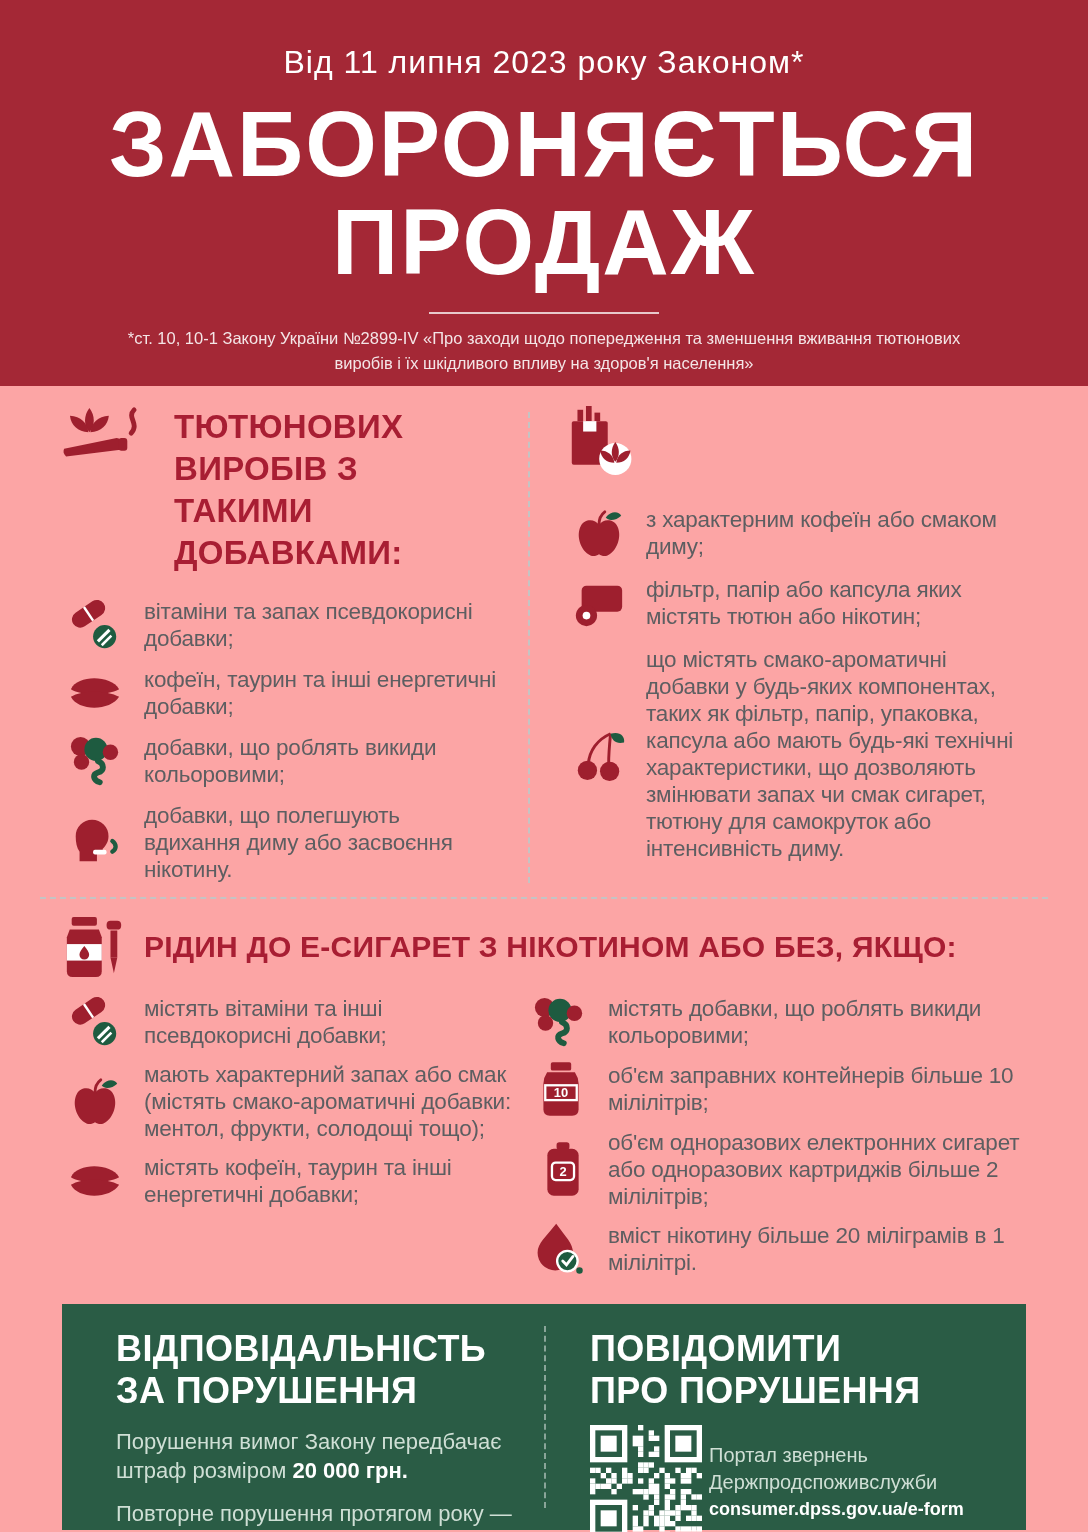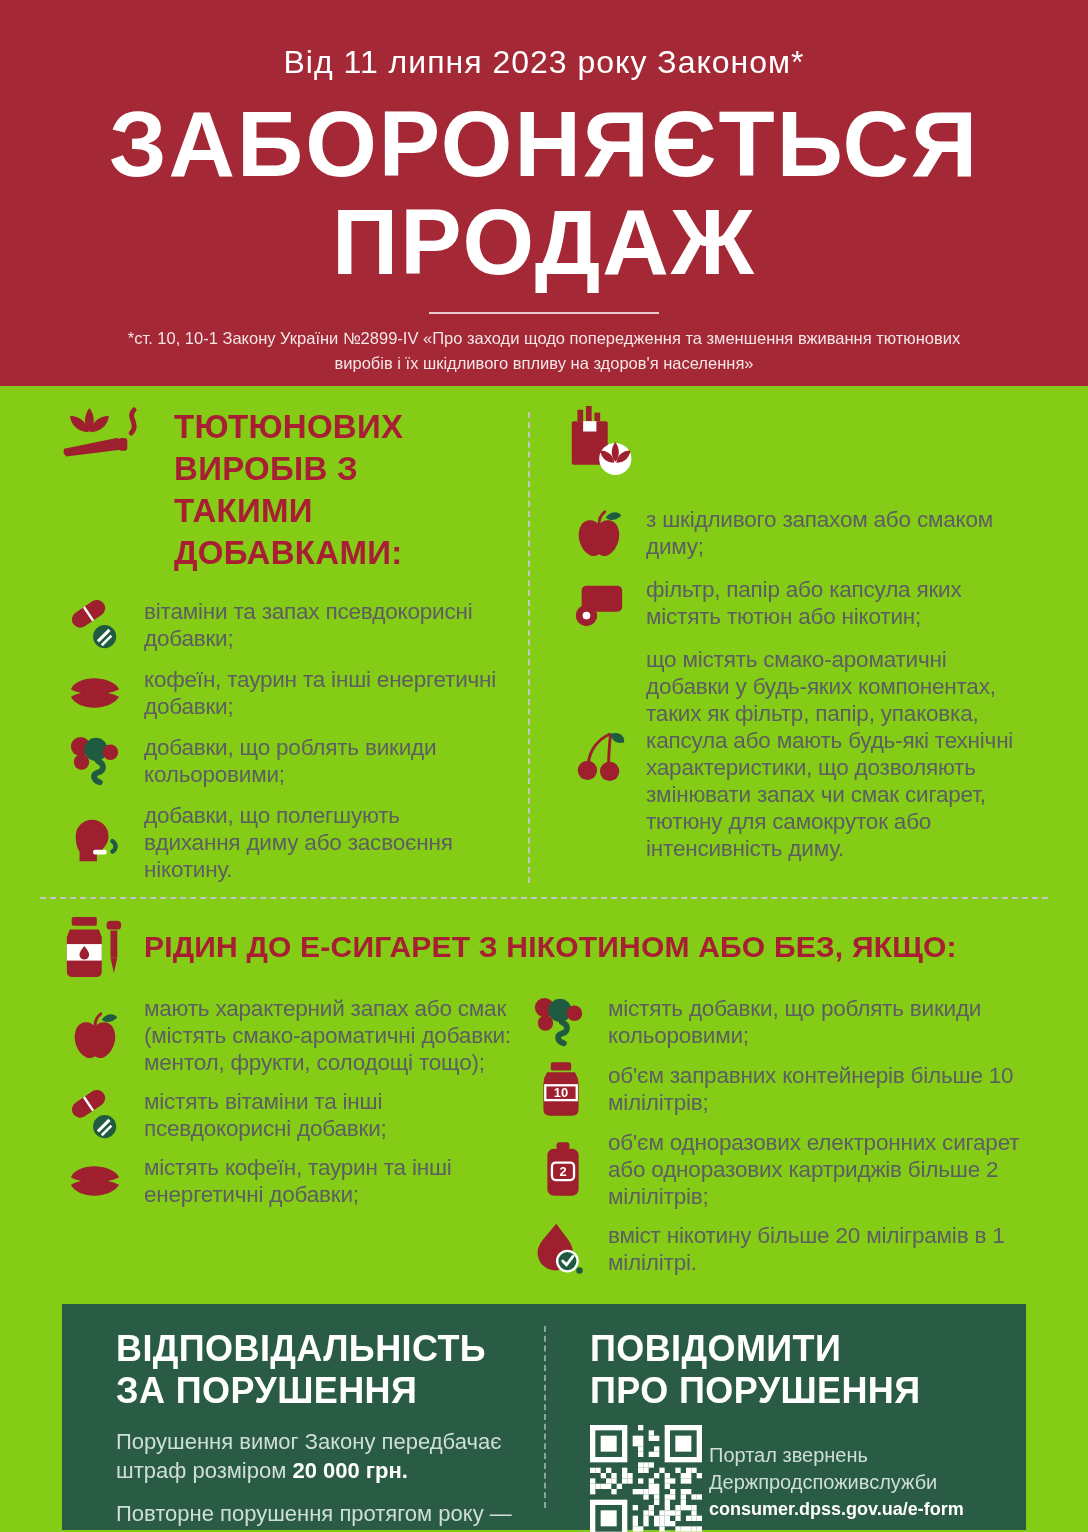--- a/index.html
+++ b/index.html
@@ -1,18 +1,18 @@
 <!DOCTYPE html>
 <html style="--header-red: #a42836; --accent: #a81e33; --gray: #5d5e61; --panel: #2a5c45; --panel-text: #cfdfd5; --dash: #c4c4c4;"><head>
 <meta charset="utf-8">
 <style>
   * { margin:0; padding:0; box-sizing:border-box; }
   html,body { background:#f2f2f2; }
   .poster{
-    width:1088px; height:1532px; margin:0 auto; background:#84cc16;
+    width:1088px; height:1532px; margin:0 auto; background:#fca5a5;
     font-family:"Liberation Sans", sans-serif; overflow:hidden; position:relative;
   }
   
   .hdr{ background:var(--header-red,#a42836); height:386px; color:#fff; text-align:center; padding-top:44px; }
   .hdr-sub{ font-size:32px; font-weight:400; letter-spacing:1px; }
   .hdr-title{ font-size:92px; font-weight:800; line-height:1.07; letter-spacing:2px; margin-top:14px; white-space:pre-line; }
   .hdr-line{ width:230px; height:2px; background:rgba(255,255,255,.75); margin:20px auto 12px; }
   .hdr-foot{ font-size:16.5px; line-height:1.5; color:rgba(255,255,255,.88); white-space:pre-line; }
   
   .row1{ display:flex; padding:20px 62px 0; }
@@ -153,21 +153,21 @@
       <div class="items">
 
           <div class="item">
             <span class="item-ic">
               <svg width="54" height="54" viewBox="0 0 56 56">
    <path d="M28 20 C24 13 13 13 9 21 C4 31 9 45 17 50 C21 53 25 52 28 50 C31 52 35 53 39 50 C47 45 52 31 47 21 C43 13 32 13 28 20Z" fill="#9e1f2e"></path>
    <path d="M28 19 C28 13 30 9 34 6" stroke="#9e1f2e" stroke-width="3" fill="none" stroke-linecap="round"></path>
    <path d="M35 12 C41 4 49 6 51 10 C46 15 38 16 35 12Z" fill="#1e5b40"></path>
               </svg>
             </span>
-            <p class="item-text">з шкідливого запахом або смаком диму;</p>
+            <p class="item-text">з характерним кофеїн або смаком диму;</p>
           </div>
 
           <div class="item">
             <span class="item-ic">
               <svg width="54" height="54" viewBox="0 0 56 56">
    <rect x="10" y="10" width="42" height="27" rx="5" fill="#9e1f2e"></rect>
    <circle cx="15" cy="41" r="11" fill="#9e1f2e"></circle>
                 <circle cx="15" cy="41" r="4" fill="#fff"></circle>
               </svg>
             </span>
@@ -204,41 +204,41 @@
    <path d="M50 44 H57 L53.5 60 Z" fill="#9e1f2e"></path>
           </svg></span>
       <h2 class="sec3-title">РІДИН ДО Е-СИГАРЕТ З НІКОТИНОМ АБО БЕЗ, ЯКЩО:</h2>
     </div>
     <div class="cols3">
       <div class="col-l items">
 
           <div class="item">
             <span class="item-ic">
               <svg width="54" height="54" viewBox="0 0 56 56">
-   <path d="M28 20 C24 13 13 13 9 21 C4 31 9 45 17 50 C21 53 25 52 28 50 C31 52 35 53 39 50 C47 45 52 31 47 21 C43 13 32 13 28 20Z" fill="#9e1f2e"></path>
-   <path d="M28 19 C28 13 30 9 34 6" stroke="#9e1f2e" stroke-width="3" fill="none" stroke-linecap="round"></path>
-   <path d="M35 12 C41 4 49 6 51 10 C46 15 38 16 35 12Z" fill="#1e5b40"></path>
-              </svg>
-            </span>
-            <p class="item-text">мають характерний запах або смак (містять смако-ароматичні добавки: ментол, фрукти, солодощі тощо);</p>
-          </div>
-
-          <div class="item">
-            <span class="item-ic">
-              <svg width="54" height="54" viewBox="0 0 56 56">
    <g transform="rotate(-34 21 16)">
                   <rect x="2" y="8" width="38" height="17" rx="8.5" fill="#9e1f2e"></rect>
    <line x1="21" y1="8" x2="21" y2="25" stroke="#fff" stroke-width="2.5"></line>
                 </g>
    <circle cx="38" cy="40" r="12" fill="#1e5b40"></circle>
    <line x1="31" y1="45" x2="43" y2="33" stroke="#fff" stroke-width="3.2"></line>
    <line x1="35" y1="49" x2="45" y2="39" stroke="#fff" stroke-width="2.6"></line>
               </svg>
             </span>
             <p class="item-text">містять вітаміни та інші псевдокорисні добавки;</p>
+          </div>
+
+          <div class="item">
+            <span class="item-ic">
+              <svg width="54" height="54" viewBox="0 0 56 56">
+   <path d="M28 20 C24 13 13 13 9 21 C4 31 9 45 17 50 C21 53 25 52 28 50 C31 52 35 53 39 50 C47 45 52 31 47 21 C43 13 32 13 28 20Z" fill="#9e1f2e"></path>
+   <path d="M28 19 C28 13 30 9 34 6" stroke="#9e1f2e" stroke-width="3" fill="none" stroke-linecap="round"></path>
+   <path d="M35 12 C41 4 49 6 51 10 C46 15 38 16 35 12Z" fill="#1e5b40"></path>
+              </svg>
+            </span>
+            <p class="item-text">мають характерний запах або смак (містять смако-ароматичні добавки: ментол, фрукти, солодощі тощо);</p>
           </div>
 
           <div class="item">
             <span class="item-ic">
               <svg width="54" height="54" viewBox="0 0 56 56">
    <path d="M3 24 C10 9 44 9 53 24 C40 31 14 31 3 24Z" fill="#9e1f2e"></path>
    <path d="M3 32 C10 47 44 47 53 32 C40 25 14 25 3 32Z" fill="#9e1f2e"></path>
               </svg>
             </span>
             <p class="item-text">містять кофеїн, таурин та інші енергетичні добавки;</p>

